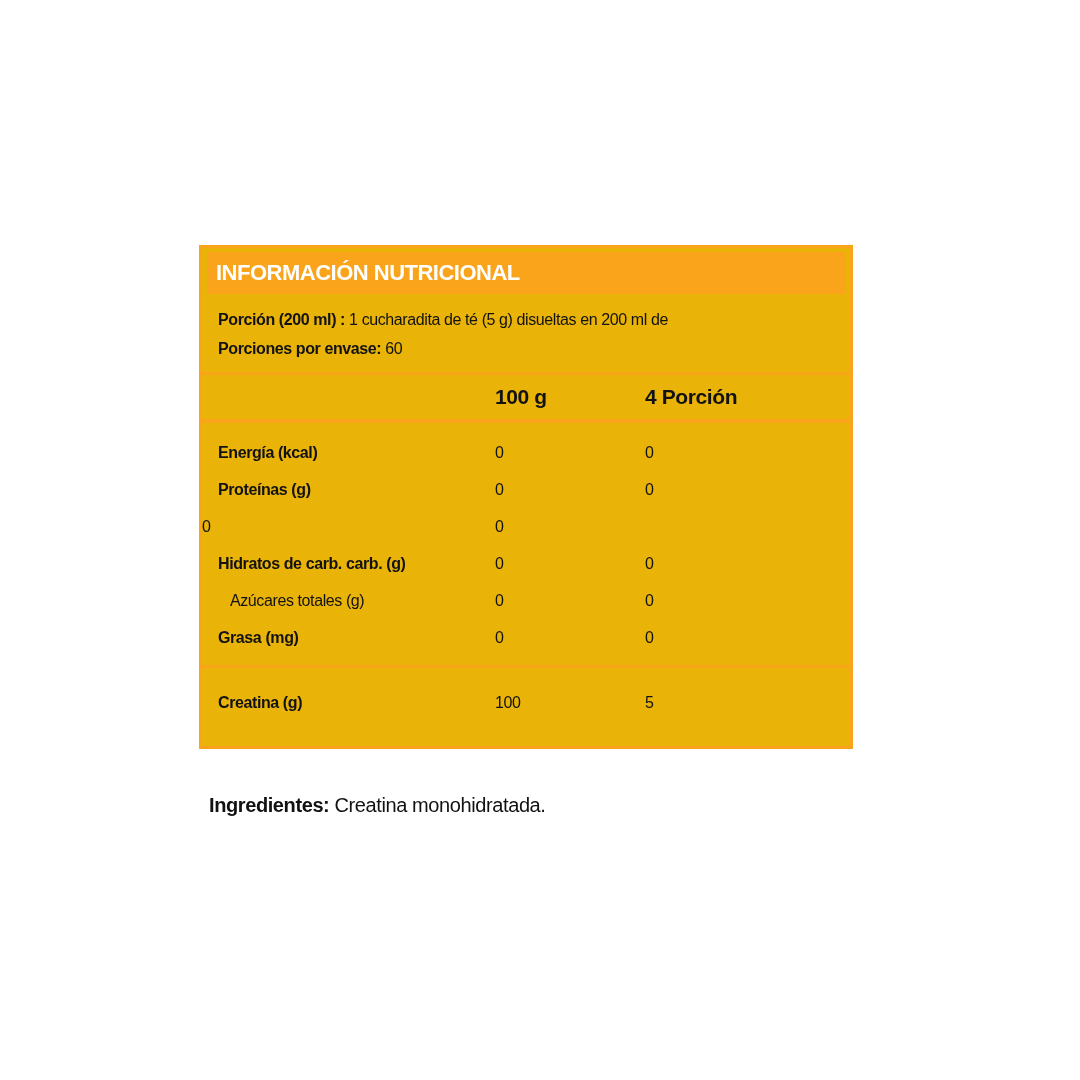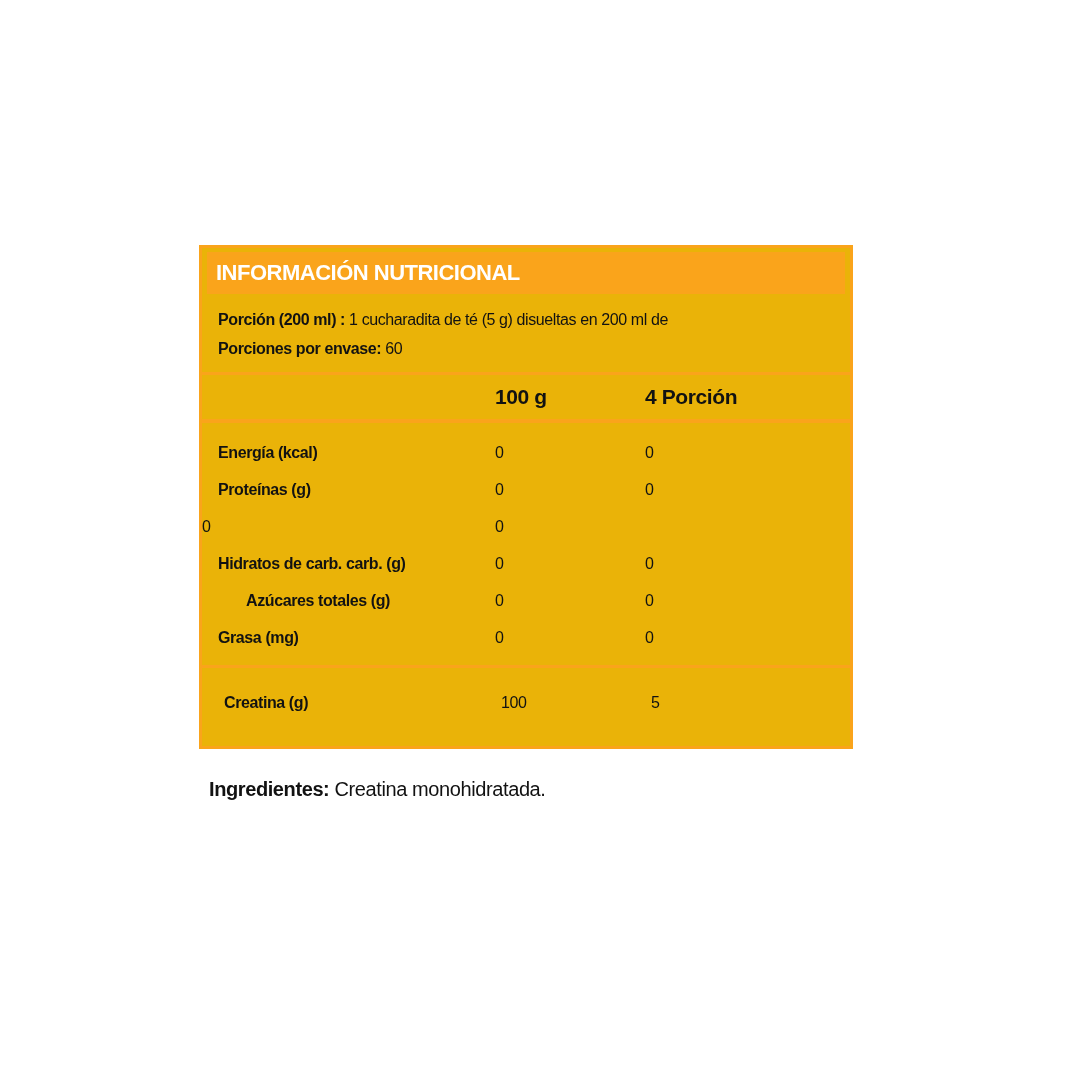--- a/index.html
+++ b/index.html
@@ -69,32 +69,31 @@
     height:37px;
     font-size:16px;
     letter-spacing:-0.4px;
   }
   .row-label{
     padding-left:16px;
     font-weight:bold;
     white-space:nowrap;
   }
   .row-label.plain{
-    font-weight:bold;
-    padding-left:44px;
+    font-weight:normal;
+    padding-left:28px;
   }
   .creatine-section{
     padding:15px 7px 23px 0;
-    margin-left:6px;
   }
   .creatine-section .data-row{height:40px;}
   .ingredients-line{
     position:absolute;
     left:209px;
-    top:776px;
+    top:792px;
     font-size:20px;
     letter-spacing:-0.4px;
     line-height:27px;
   }
   b{font-weight:bold;}
 </style>
 </head>
 <body>
 
 <div class="sheet">

